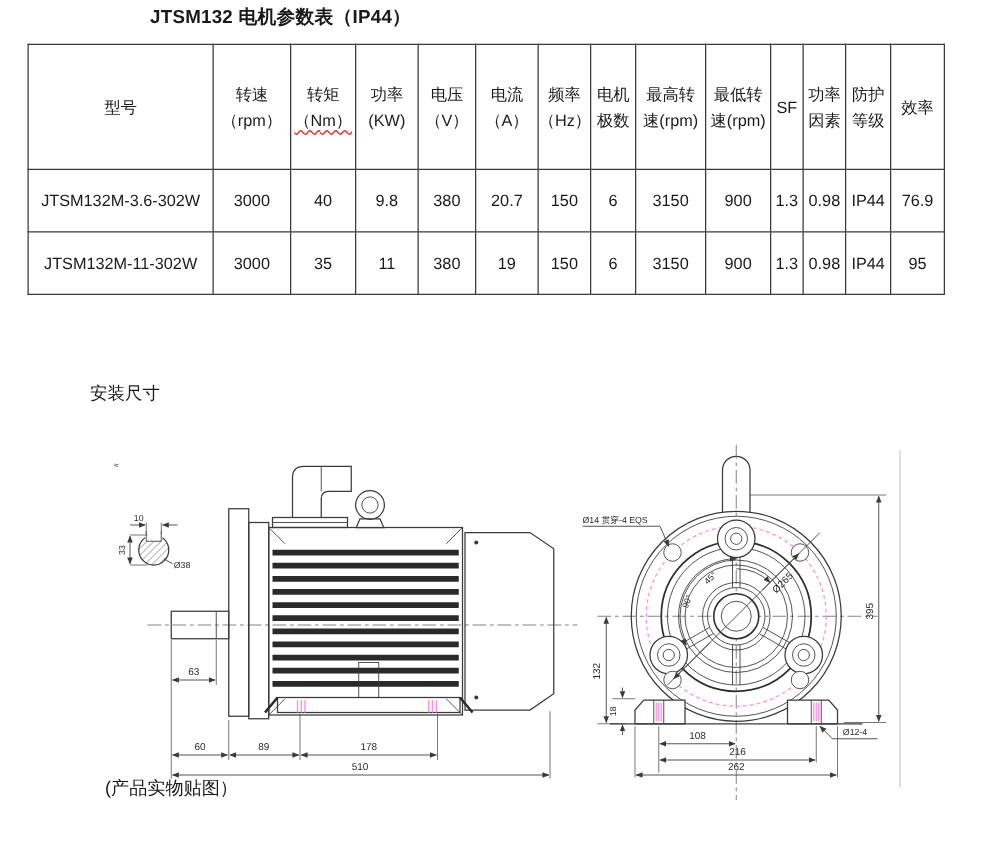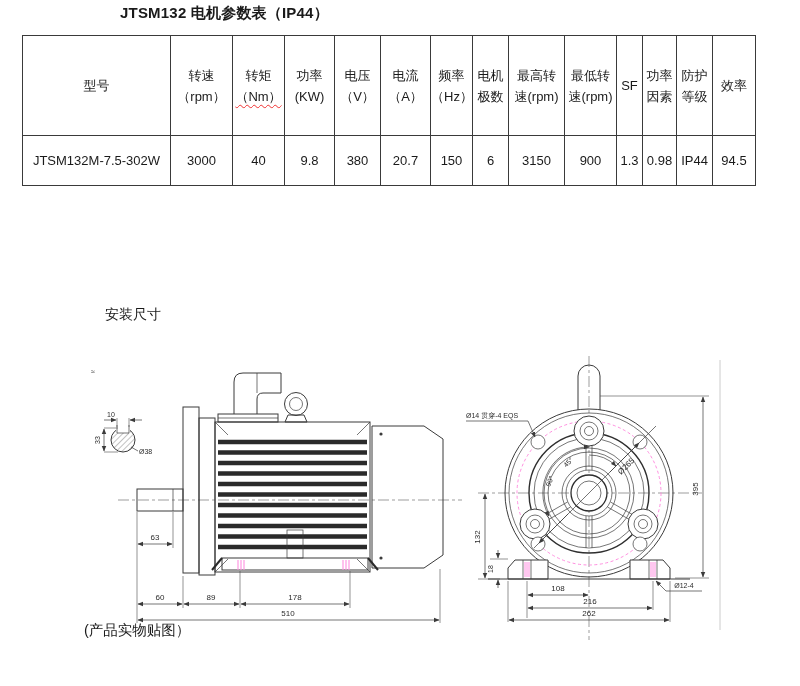--- a/index.html
+++ b/index.html
@@ -1,19 +1,19 @@
 <!DOCTYPE html>
 <html><head>
 <meta charset="utf-8">
 <style>
   html,body{margin:0;padding:0;}
   body{width:800px;height:686px;background:#ffffff;position:relative;
        font-family:"Liberation Sans","DejaVu Sans",sans-serif;color:#1a1a1a;overflow:hidden;}
   .doc-title{position:absolute;left:88px;top:4px;font-size:15px;font-weight:700;letter-spacing:.2px;margin-left:32px;}
-  .section-label{position:absolute;left:105px;top:306px;font-size:14px;text-align:center;}
+  .section-label{position:absolute;left:72px;top:306px;font-size:14px;text-align:center;}
   .bottom-label{position:absolute;left:84px;top:621px;font-size:14.5px;}
   table.params{position:absolute;left:22px;top:35px;width:733px;border-collapse:collapse;
        table-layout:fixed;border:1.5px solid #3a3a3a;}
   table.params th, table.params td{border:1px solid #3a3a3a;text-align:center;vertical-align:middle;
        font-size:13px;font-weight:400;padding:0;overflow:hidden;}
   table.params thead tr{height:100px;}
   table.params tbody tr{height:50px;}
   table.params th div{line-height:21px;}
   .wavy{text-decoration-line:underline;text-decoration-style:wavy;
         text-decoration-color:#f03030;text-decoration-thickness:1px;text-underline-offset:3px;}
@@ -103,34 +103,50 @@
           <div>防护</div>
           <div>等级</div>
         </th>
         <th>
           <div>效率</div>
         </th>
       </tr>
     </thead>
   <tbody>
       <tr>
-        <td>JTSM132M-7.5-302W</td>
+        <td>JTSM132M-3.6-302W</td>
         <td>3000</td>
         <td>40</td>
         <td>9.8</td>
         <td>380</td>
         <td>20.7</td>
         <td>150</td>
         <td>6</td>
         <td>3150</td>
         <td>900</td>
         <td>1.3</td>
         <td>0.98</td>
         <td>IP44</td>
-        <td>94.5</td>
+        <td>76.9</td>
+      </tr>
+      <tr>
+        <td>JTSM132M-11-302W</td>
+        <td>3000</td>
+        <td>35</td>
+        <td>11</td>
+        <td>380</td>
+        <td>19</td>
+        <td>150</td>
+        <td>6</td>
+        <td>3150</td>
+        <td>900</td>
+        <td>1.3</td>
+        <td>0.98</td>
+        <td>IP44</td>
+        <td>95</td>
       </tr>
     </tbody>
 </table>
 
 <div class="section-label">安装尺寸</div>
 
 <svg class="drawing" width="800" height="298" viewBox="0 0 800 298">
   <defs>
     <marker id="ar" viewBox="0 0 10 10" refX="9" refY="5" markerWidth="8" markerHeight="8" orient="auto-start-reverse">
       <path d="M0,1 L10,5 L0,9 z" fill="#3b3b3b"></path>

